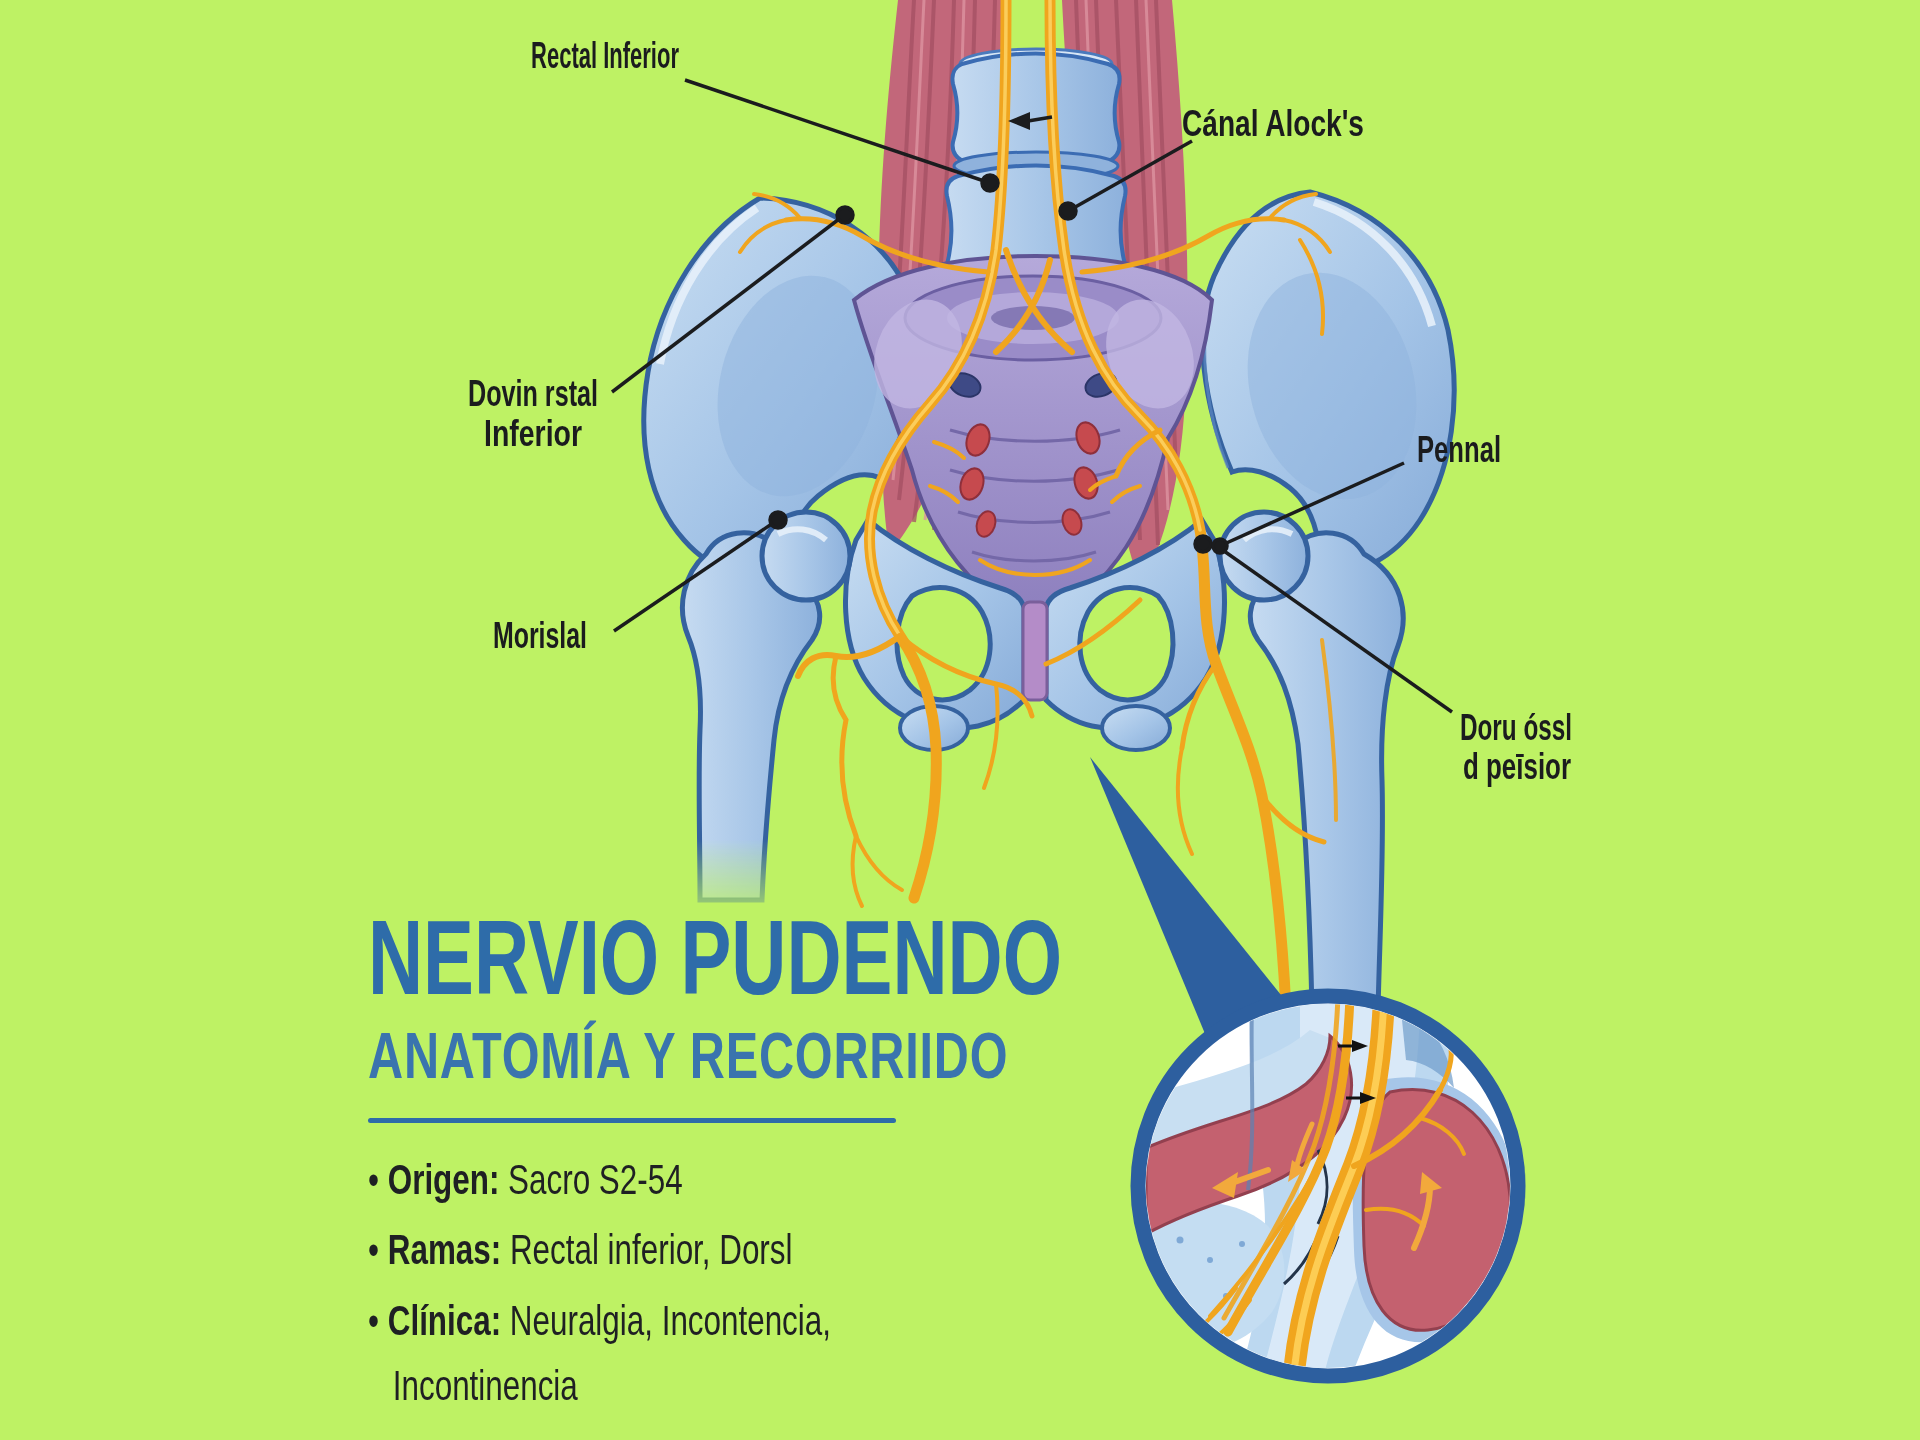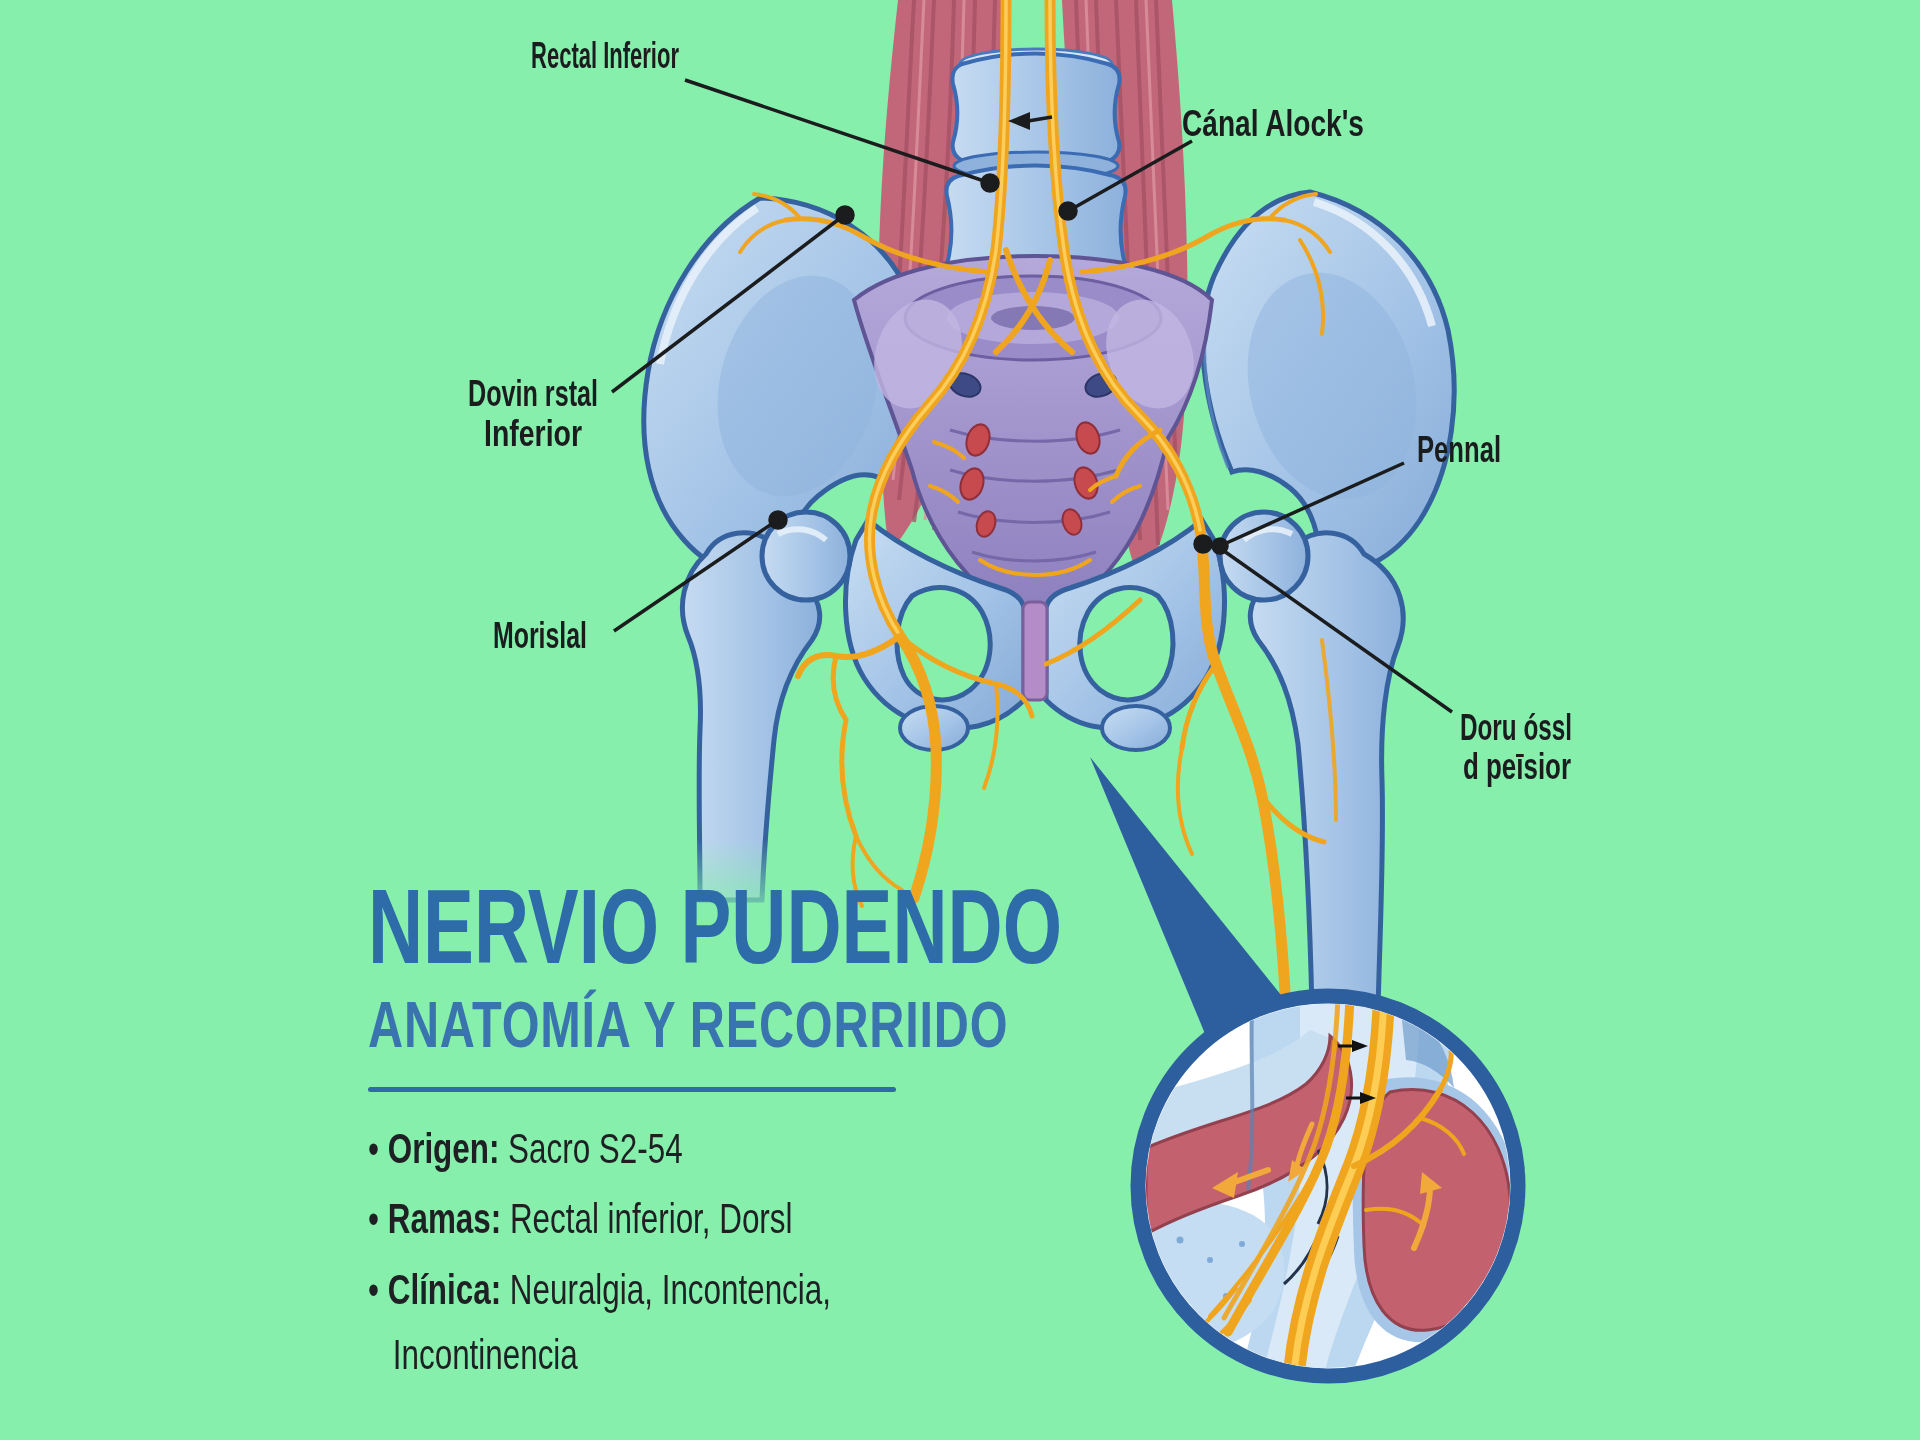--- a/index.html
+++ b/index.html
@@ -1,20 +1,20 @@
 <!DOCTYPE html>
 <html><head>
 <meta charset="utf-8">
 <style>
   html,body{margin:0;padding:0;background:#ffffff;}
   #stage{position:relative;width:1920px;height:1440px;overflow:hidden;
-         background:#86efac;font-family:"Liberation Sans",sans-serif;}
+         background:#bef264;font-family:"Liberation Sans",sans-serif;}
   #art{position:absolute;left:0;top:0;width:1920px;height:1440px;}
   .svg-label{font-family:"Liberation Sans",sans-serif;font-weight:700;fill:#1b1c1e;}
-  .title-block{position:absolute;left:368px;top:873px;width:760px;}
+  .title-block{position:absolute;left:368px;top:904px;width:760px;}
   .main-title{font-size:106px;line-height:1.0;font-weight:800;color:#2e6ca9;
               letter-spacing:0px;transform:scaleX(.72);transform-origin:left top;
               white-space:nowrap;margin:0;}
   .sub-title{font-size:64px;line-height:1.0;font-weight:600;color:#3a74ae;
              margin-top:14px;transform:scaleX(.76);transform-origin:left top;
              white-space:nowrap;letter-spacing:1px;}
   .title-rule{width:528px;height:5px;background:#2e6ca9;margin-top:30px;border-radius:3px;}
   .facts{margin-top:24px;width:700px;font-size:43px;line-height:1.52;color:#1f2023;
          transform:scaleX(.73);transform-origin:left top;}
   .fact{text-indent:-34px;padding-left:34px;margin:0 0 5px 0;}

